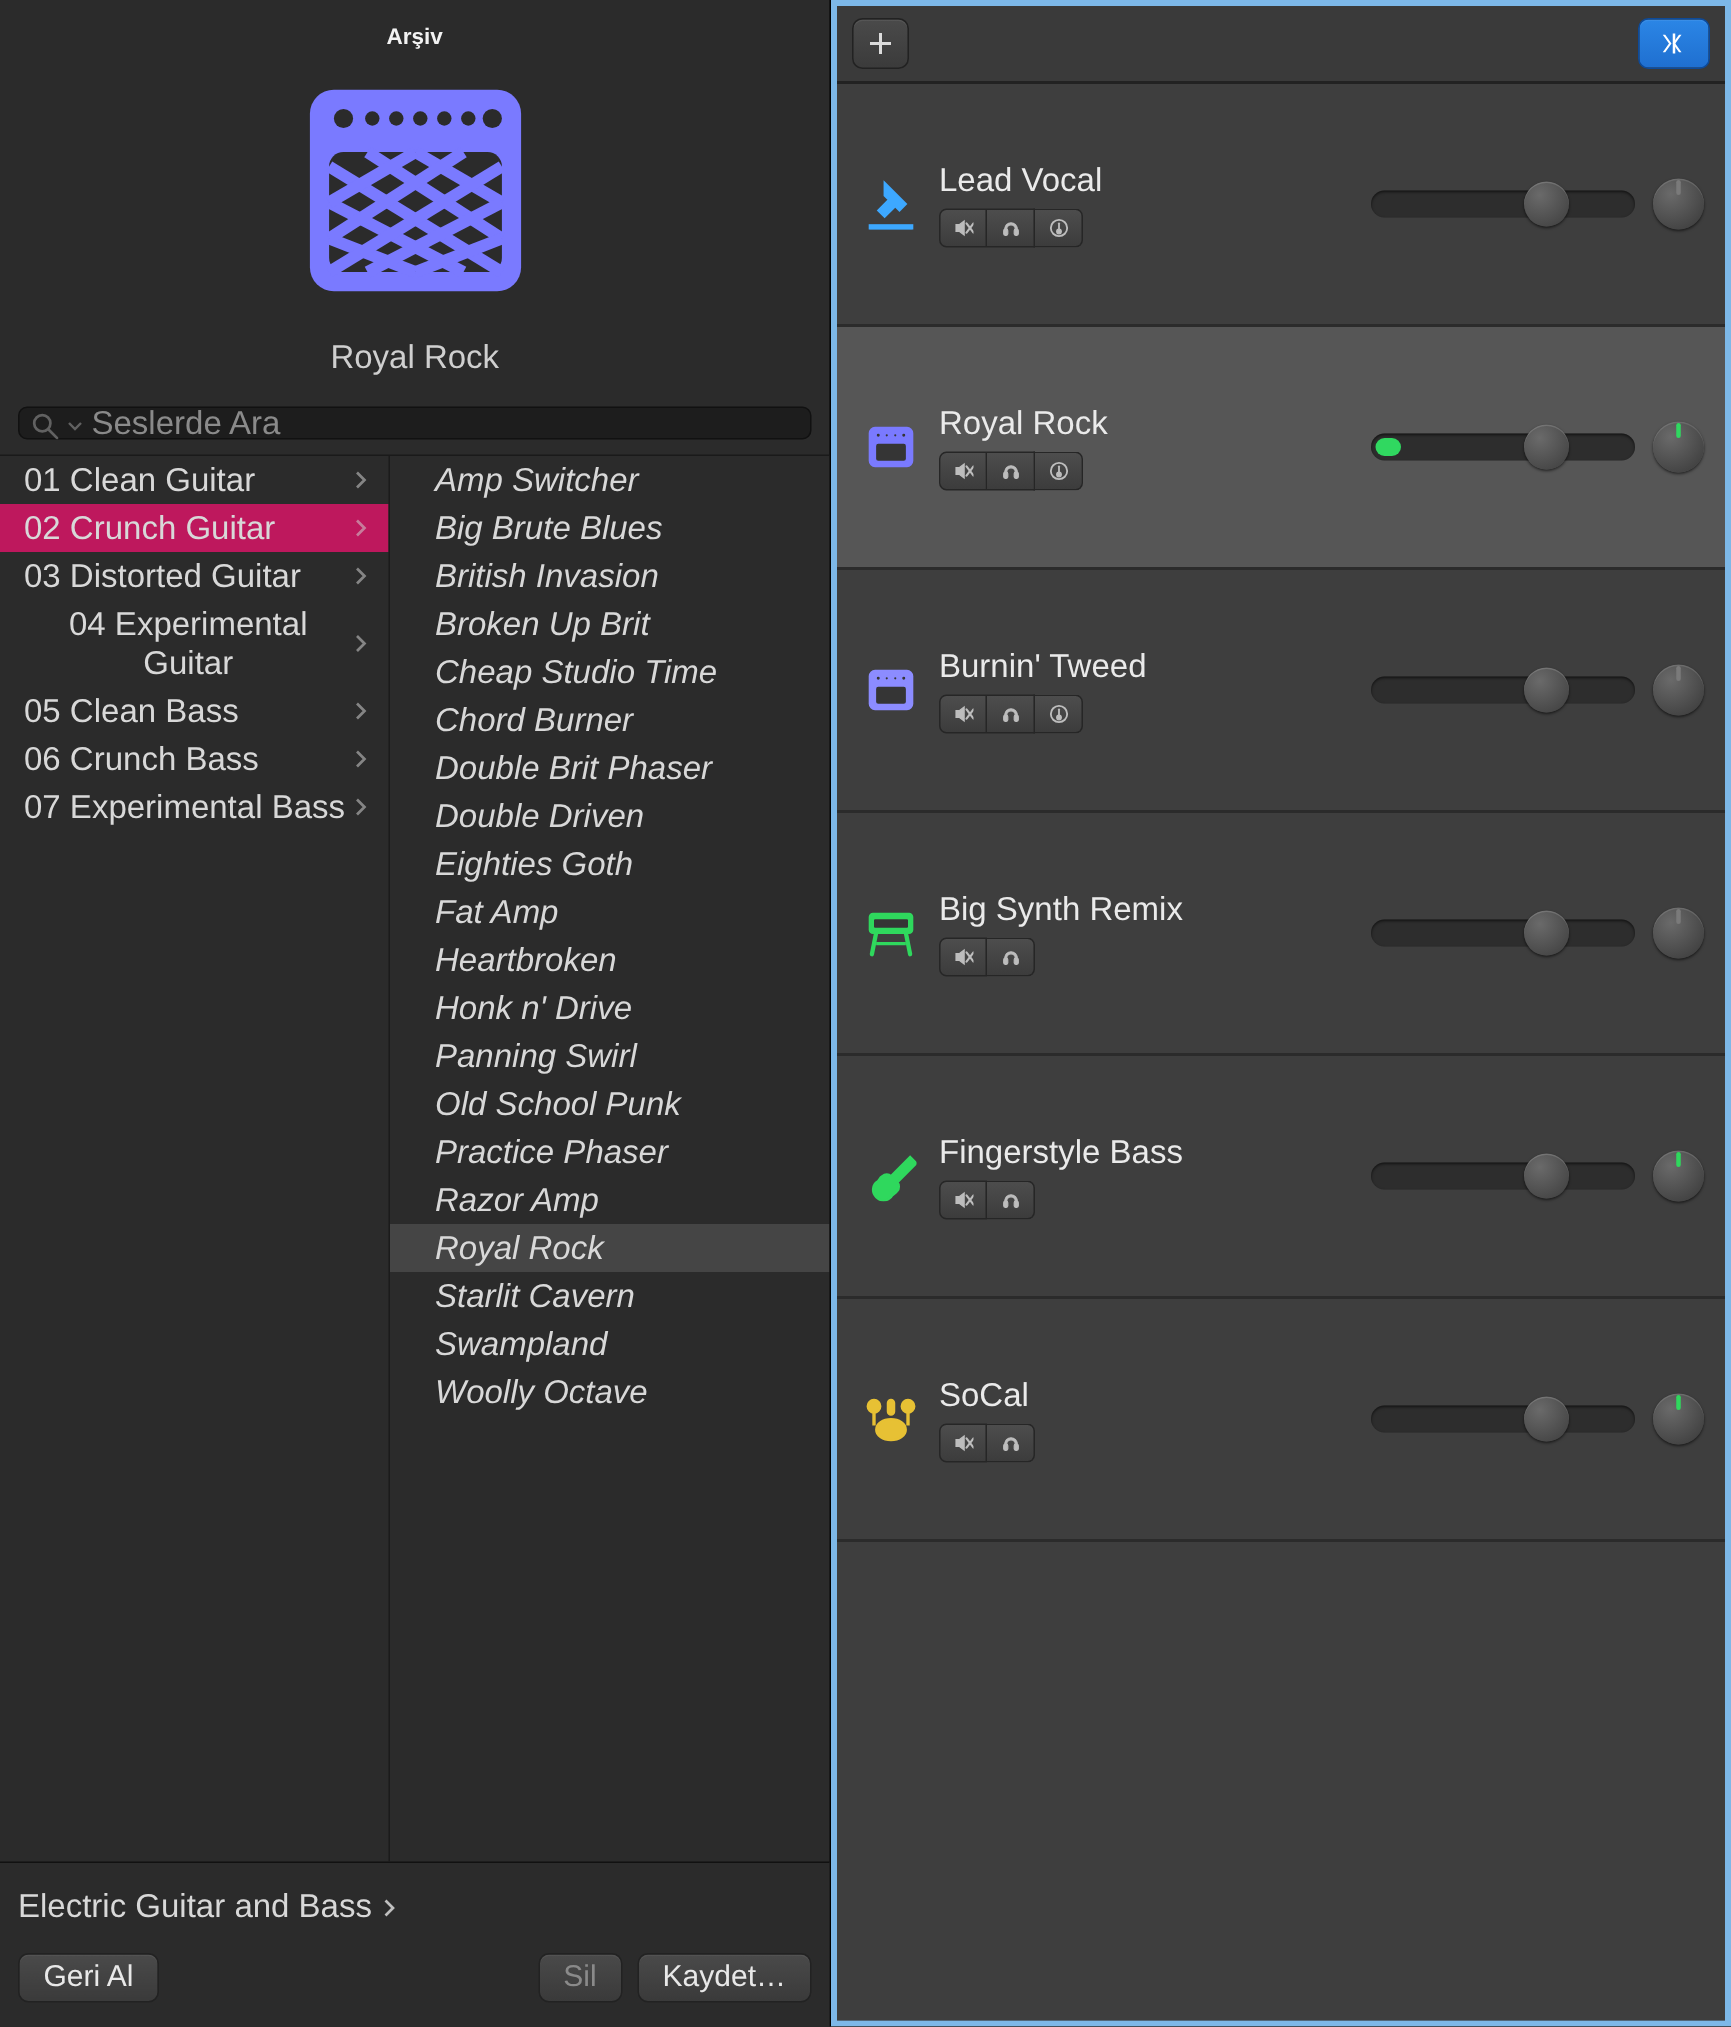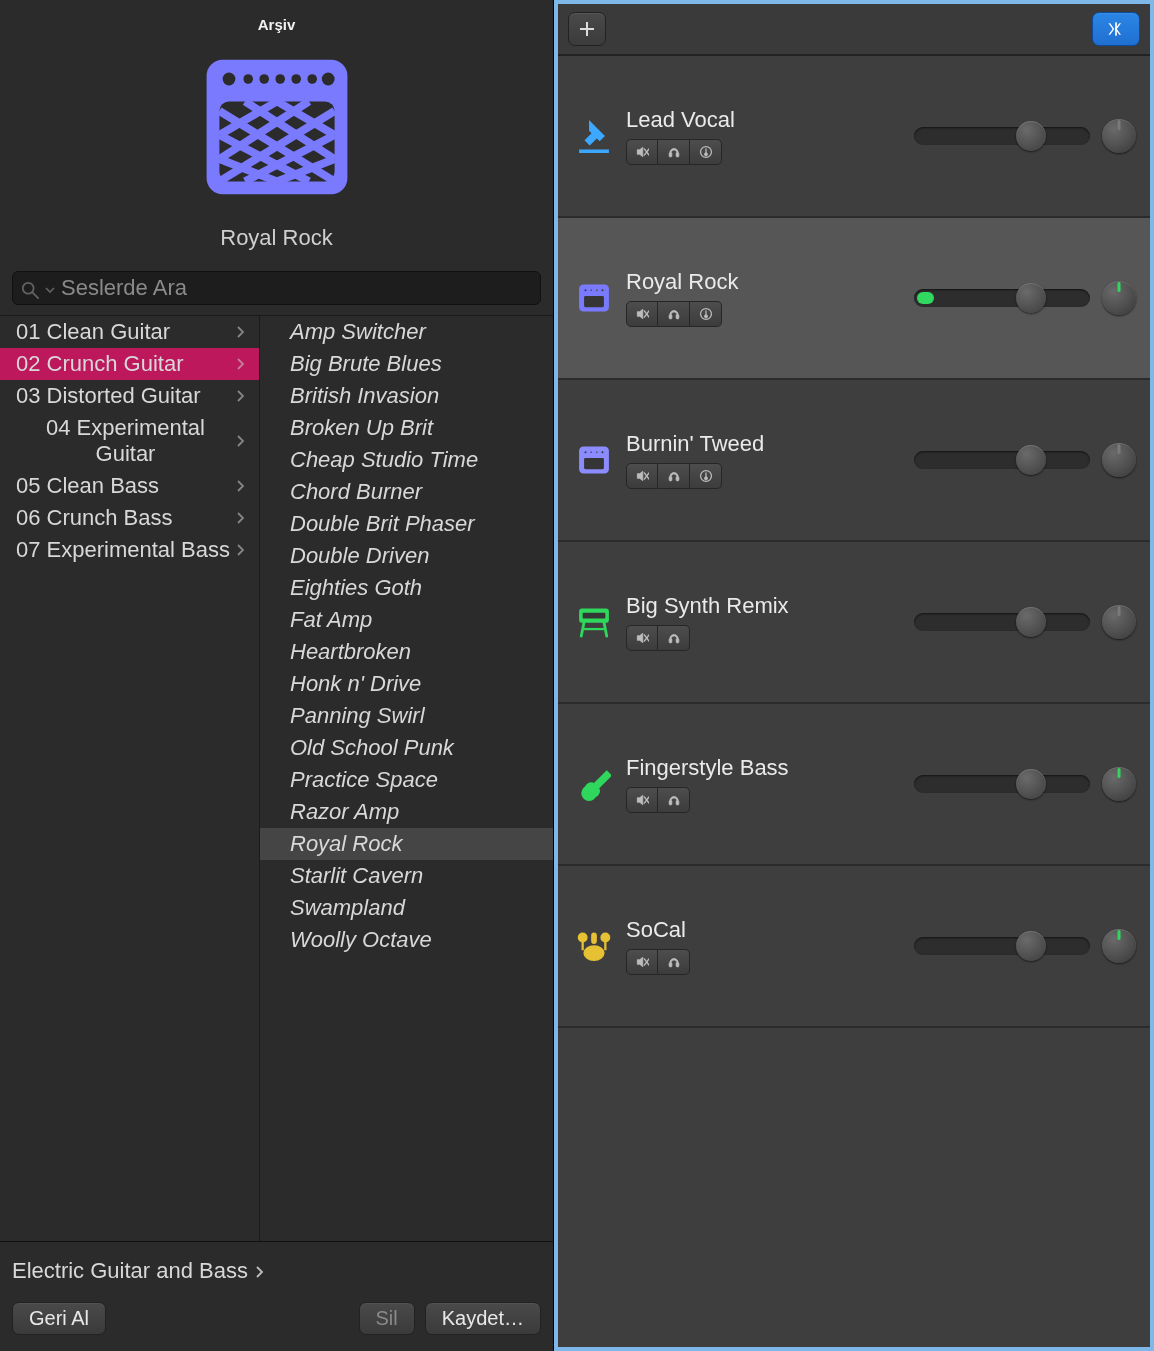--- a/index.html
+++ b/index.html
@@ -47,21 +47,21 @@
   }
 
   .search-wrap {
     padding: 0 12px 10px 12px;
   }
   .search-field {
     width: 100%;
     background: #1d1d1d;
     border: 1px solid #111;
     border-radius: 6px;
-    height: 34px;
+    height: 22px;
     display: flex;
     align-items: center;
     padding: 0 8px;
     color: #7a7a7a;
     font-size: 22px;
   }
   .search-field .mag-icon {
     width: 18px; height: 18px; margin-right: 6px; opacity: .55;
   }
   .search-field .chev-down { margin-right: 6px; opacity:.55; }
@@ -372,21 +372,21 @@
         <div class="preset-row">
           <span>Honk n' Drive</span>
         </div>
         <div class="preset-row">
           <span>Panning Swirl</span>
         </div>
         <div class="preset-row">
           <span>Old School Punk</span>
         </div>
         <div class="preset-row">
-          <span>Practice Space</span>
+          <span>Practice Phaser</span>
         </div>
         <div class="preset-row">
           <span>Razor Amp</span>
         </div>
         <div class="preset-row selected">
           <span>Royal Rock</span>
         </div>
         <div class="preset-row">
           <span>Starlit Cavern</span>
         </div>

